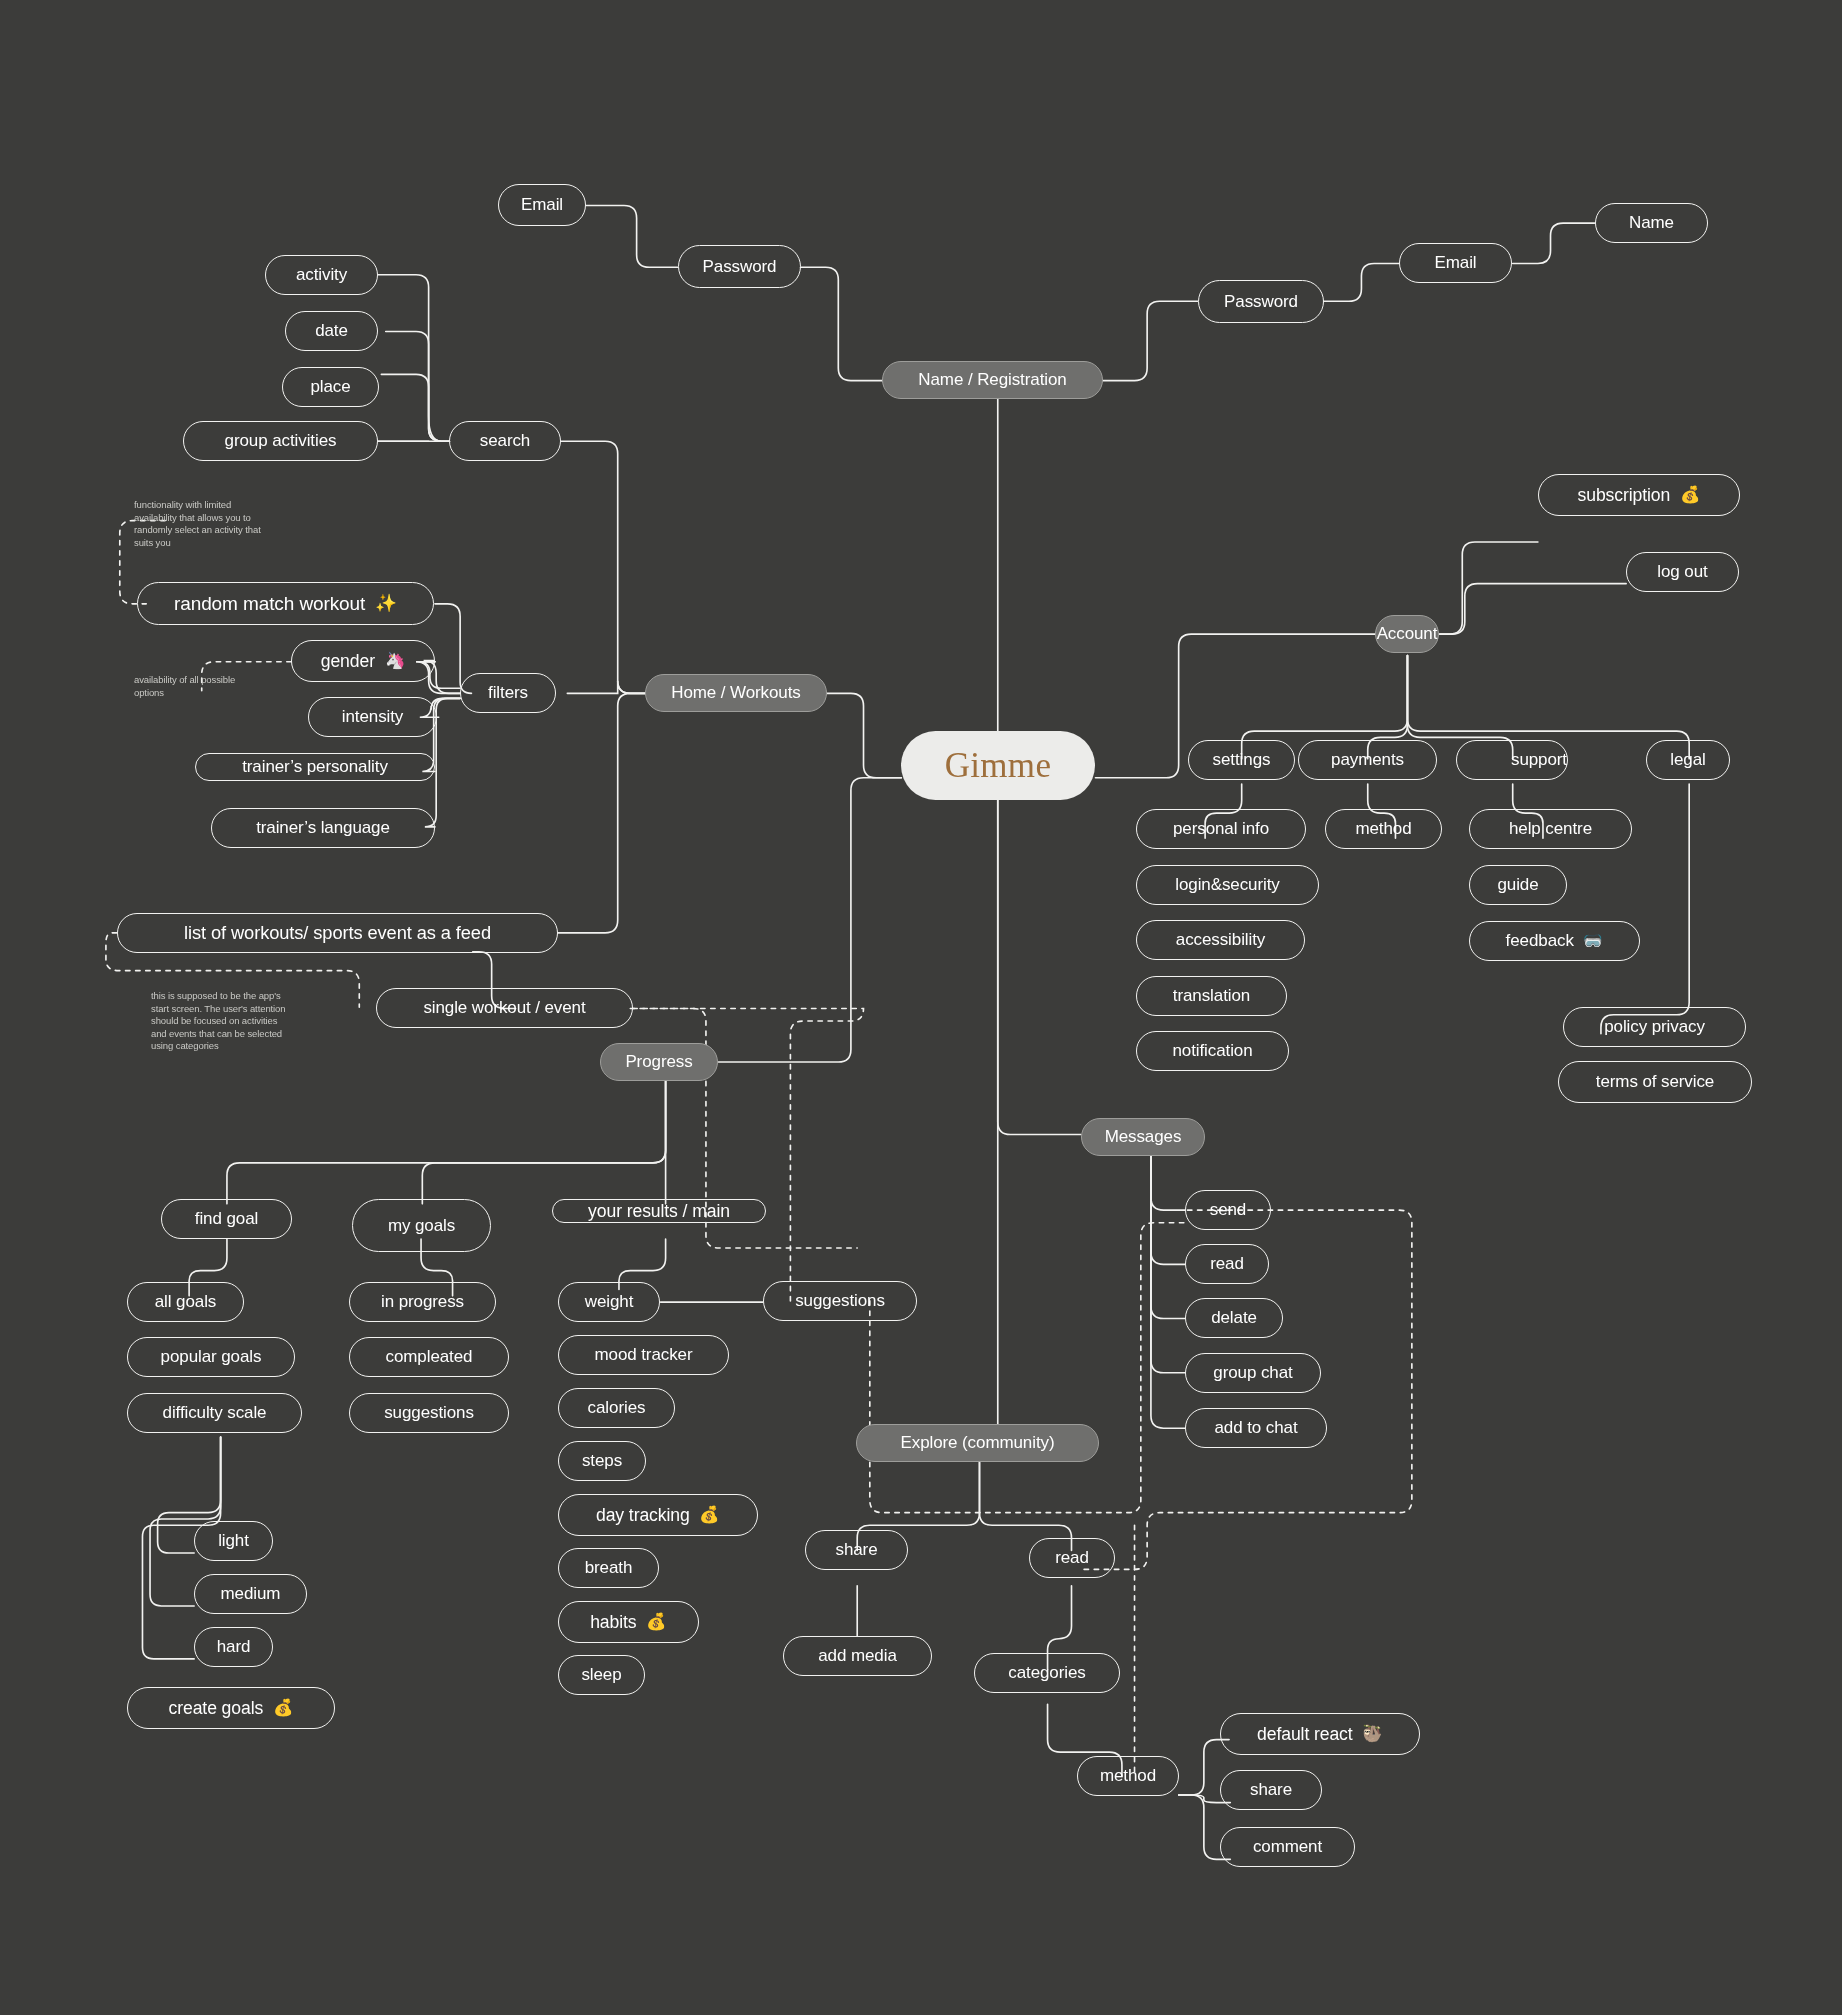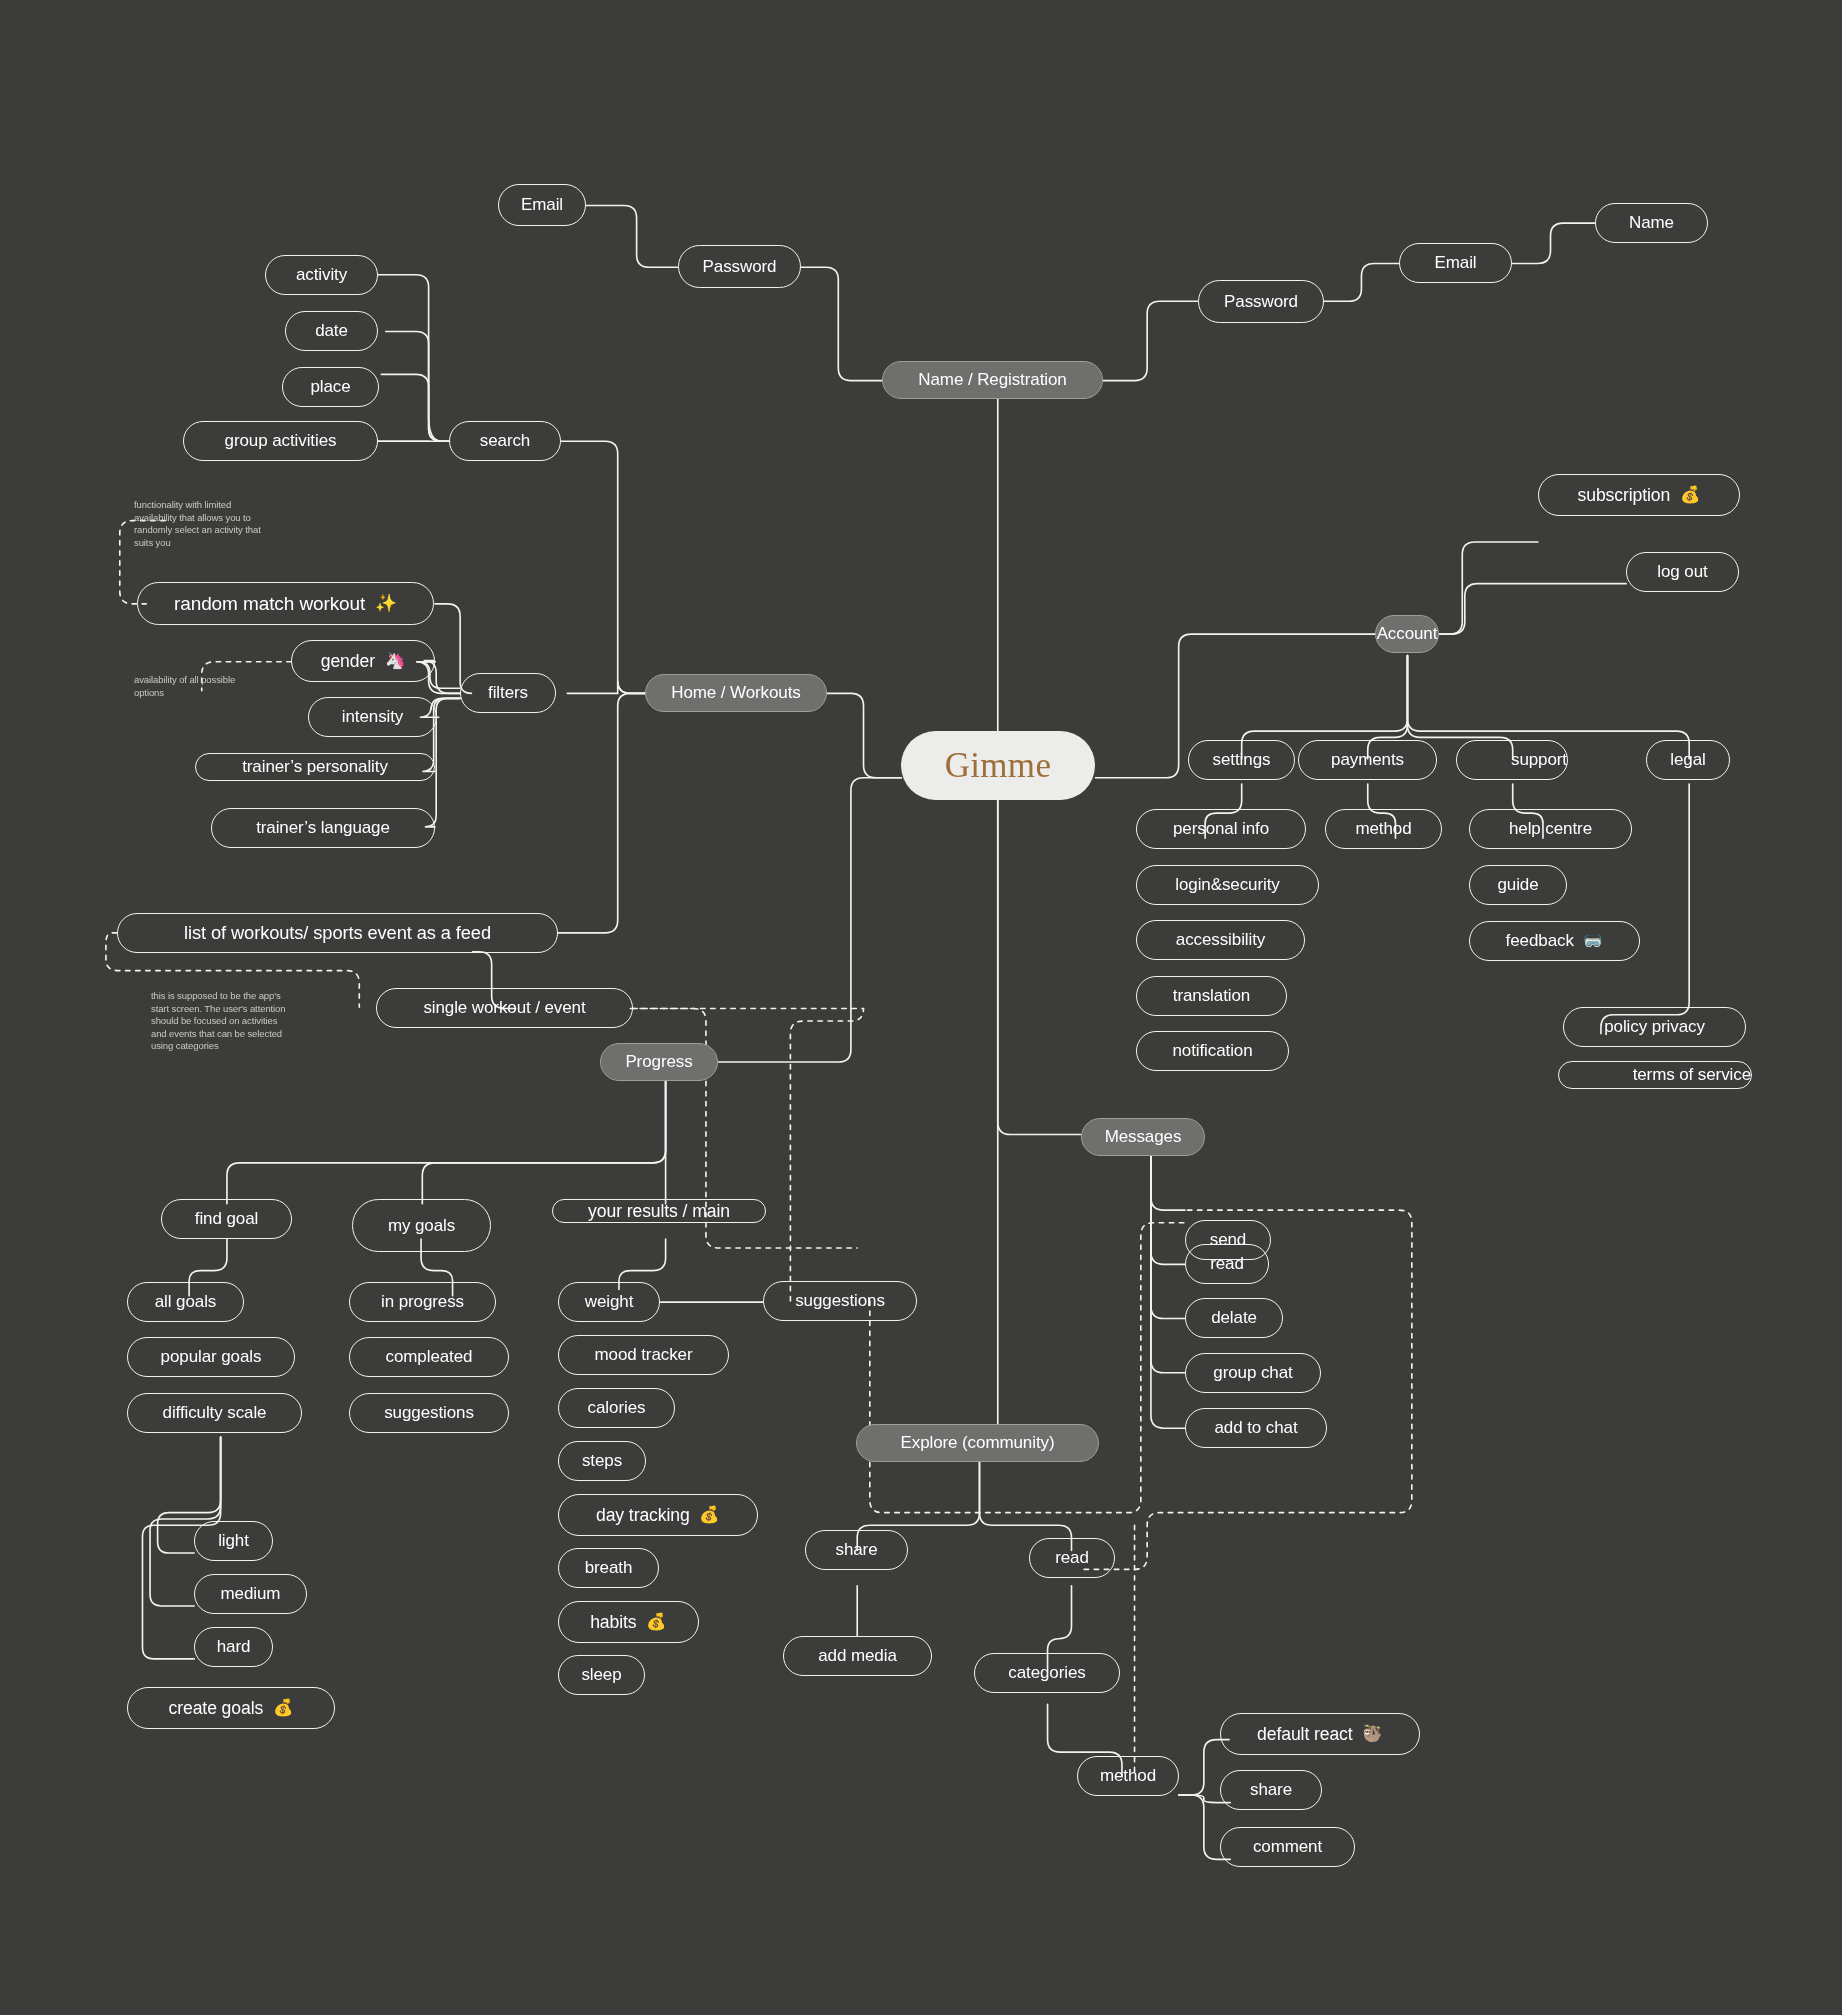--- a/index.html
+++ b/index.html
@@ -312,21 +312,21 @@
     <span class="lbl">feedback</span>
     <span class="emo" style="font-size:15.8px;">🥽</span>
   </div>
 
   <div class="node" style="left:1646px;top:740px;width:84px;height:40px;font-size:17px;">
     <span class="lbl">legal</span>
   </div>
   <div class="node" style="left:1563px;top:1007px;width:183px;height:40px;font-size:17px;">
     <span class="lbl">policy privacy</span>
   </div>
-  <div class="node" style="left:1558px;top:1061px;width:194px;height:28px;font-size:17px;justify-content:flex-end;">
+  <div class="node" style="left:1558px;top:1061px;width:194px;height:42px;font-size:17px;">
     <span class="lbl">terms of service</span>
   </div>
 
   <div class="node section" style="left:600px;top:1043px;width:118px;height:38px;font-size:17px;">
     <span class="lbl">Progress</span>
   </div>
 
   <div class="node" style="left:161px;top:1199px;width:131px;height:40px;font-size:17px;">
     <span class="lbl">find goal</span>
   </div>
@@ -395,21 +395,21 @@
   <div class="node" style="left:558px;top:1655px;width:87px;height:40px;font-size:17px;">
     <span class="lbl">sleep</span>
   </div>
   <div class="node" style="left:763px;top:1281px;width:154px;height:40px;font-size:17px;">
     <span class="lbl">suggestions</span>
   </div>
 
   <div class="node section" style="left:1081px;top:1118px;width:124px;height:38px;font-size:17px;">
     <span class="lbl">Messages</span>
   </div>
-  <div class="node" style="left:1185px;top:1220px;width:86px;height:40px;font-size:17px;">
+  <div class="node" style="left:1185px;top:1190px;width:86px;height:40px;font-size:17px;">
     <span class="lbl">send</span>
   </div>
   <div class="node" style="left:1185px;top:1244px;width:84px;height:40px;font-size:17px;">
     <span class="lbl">read</span>
   </div>
   <div class="node" style="left:1185px;top:1298px;width:98px;height:40px;font-size:17px;">
     <span class="lbl">delate</span>
   </div>
   <div class="node" style="left:1185px;top:1353px;width:136px;height:40px;font-size:17px;">
     <span class="lbl">group chat</span>

